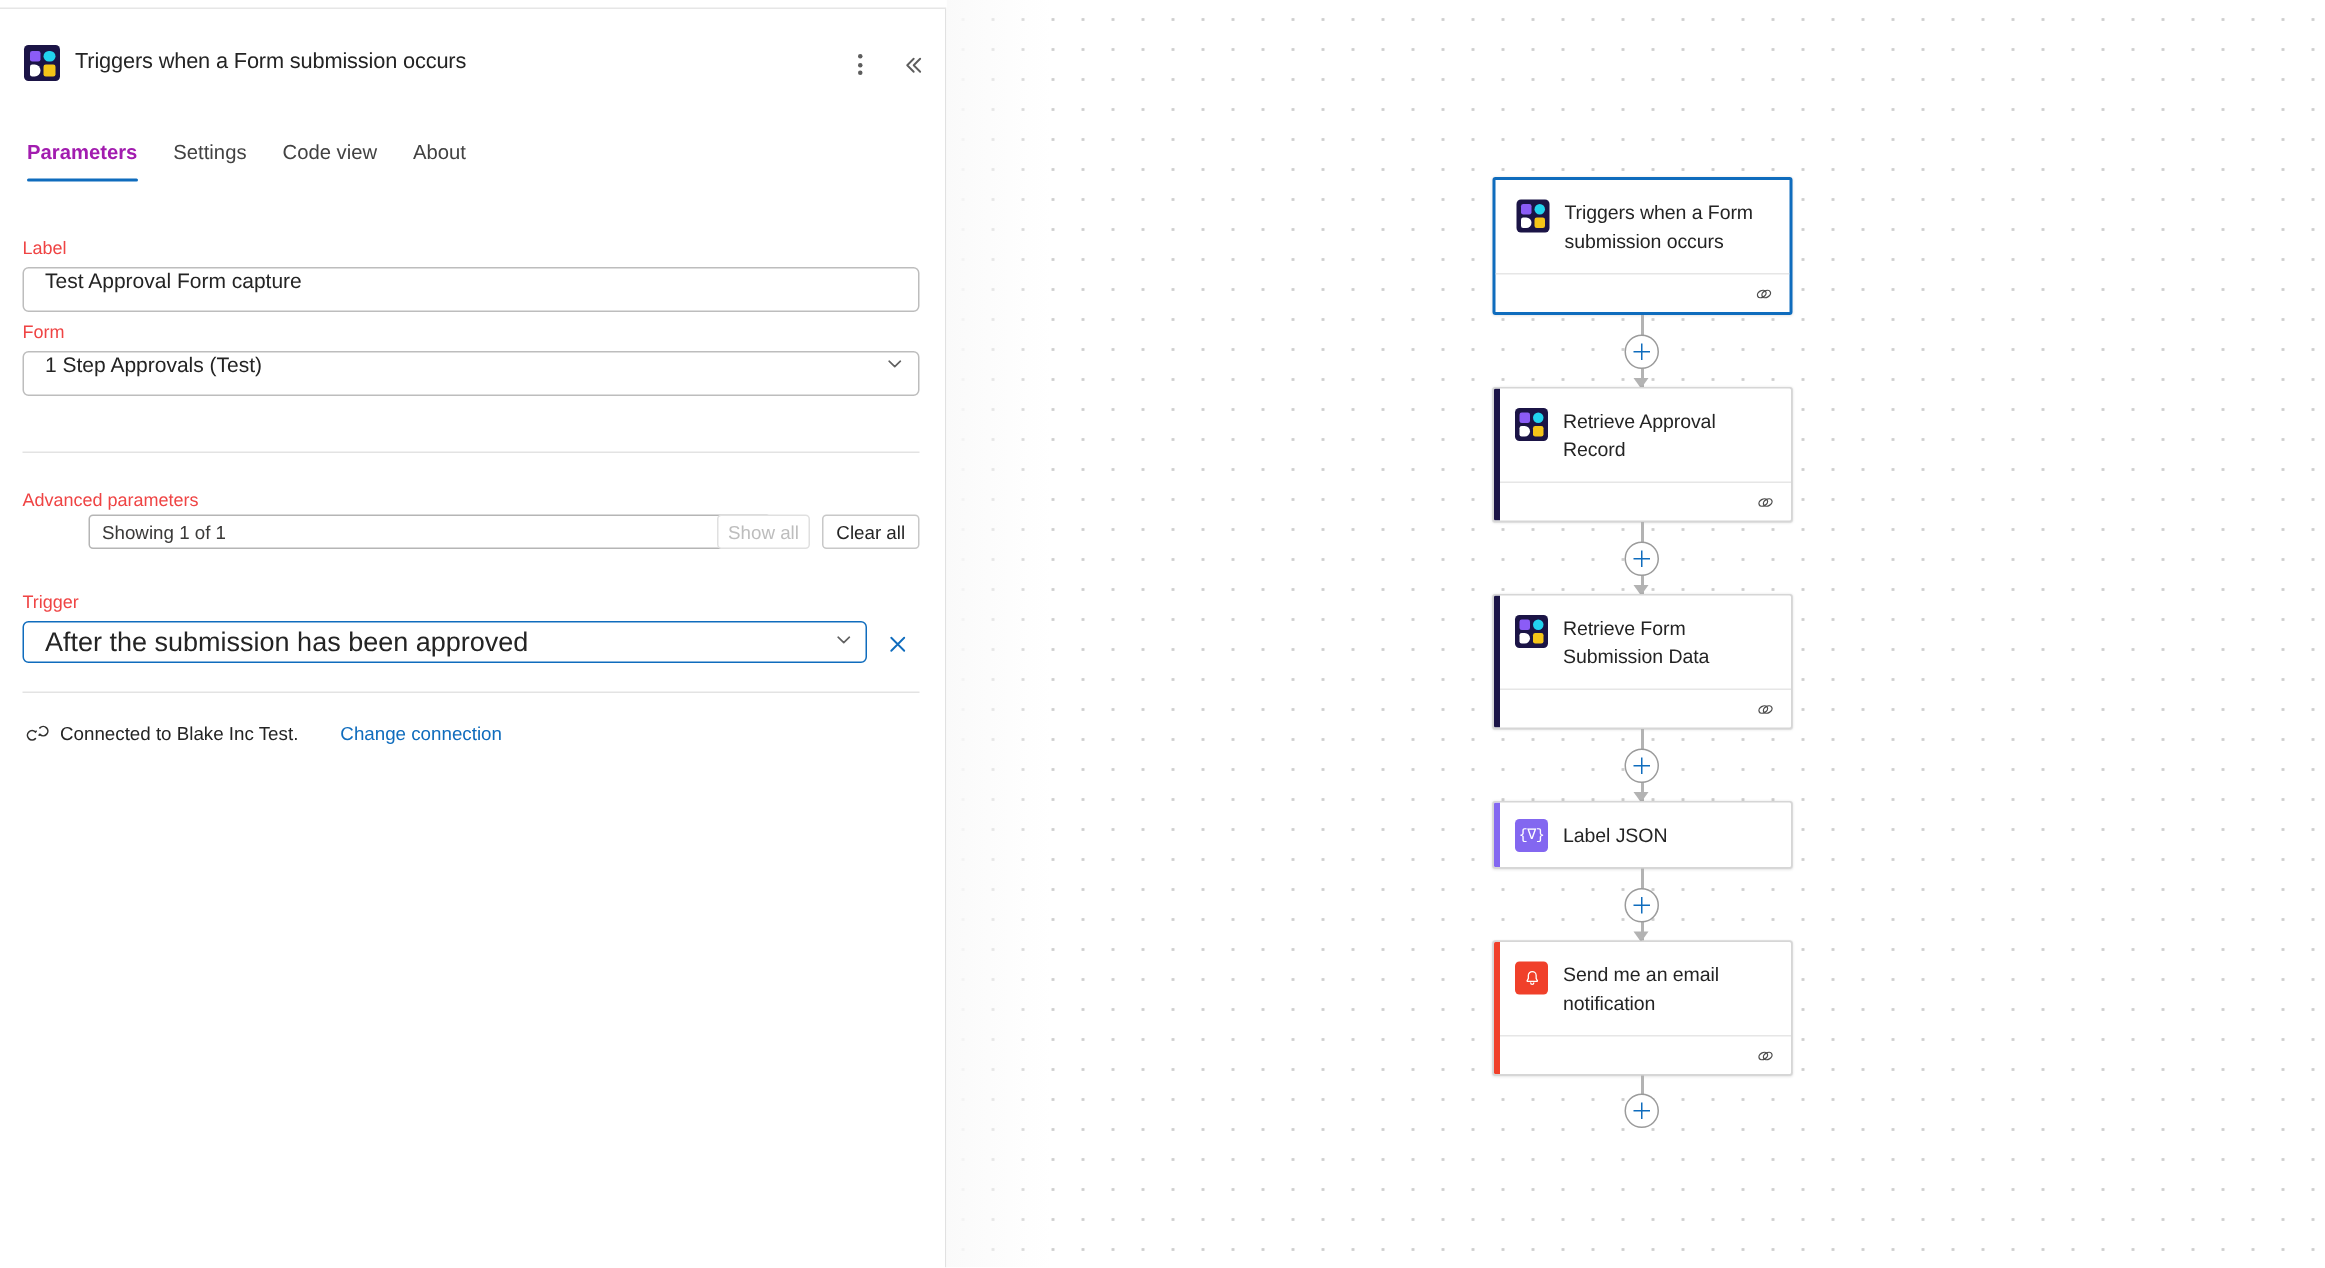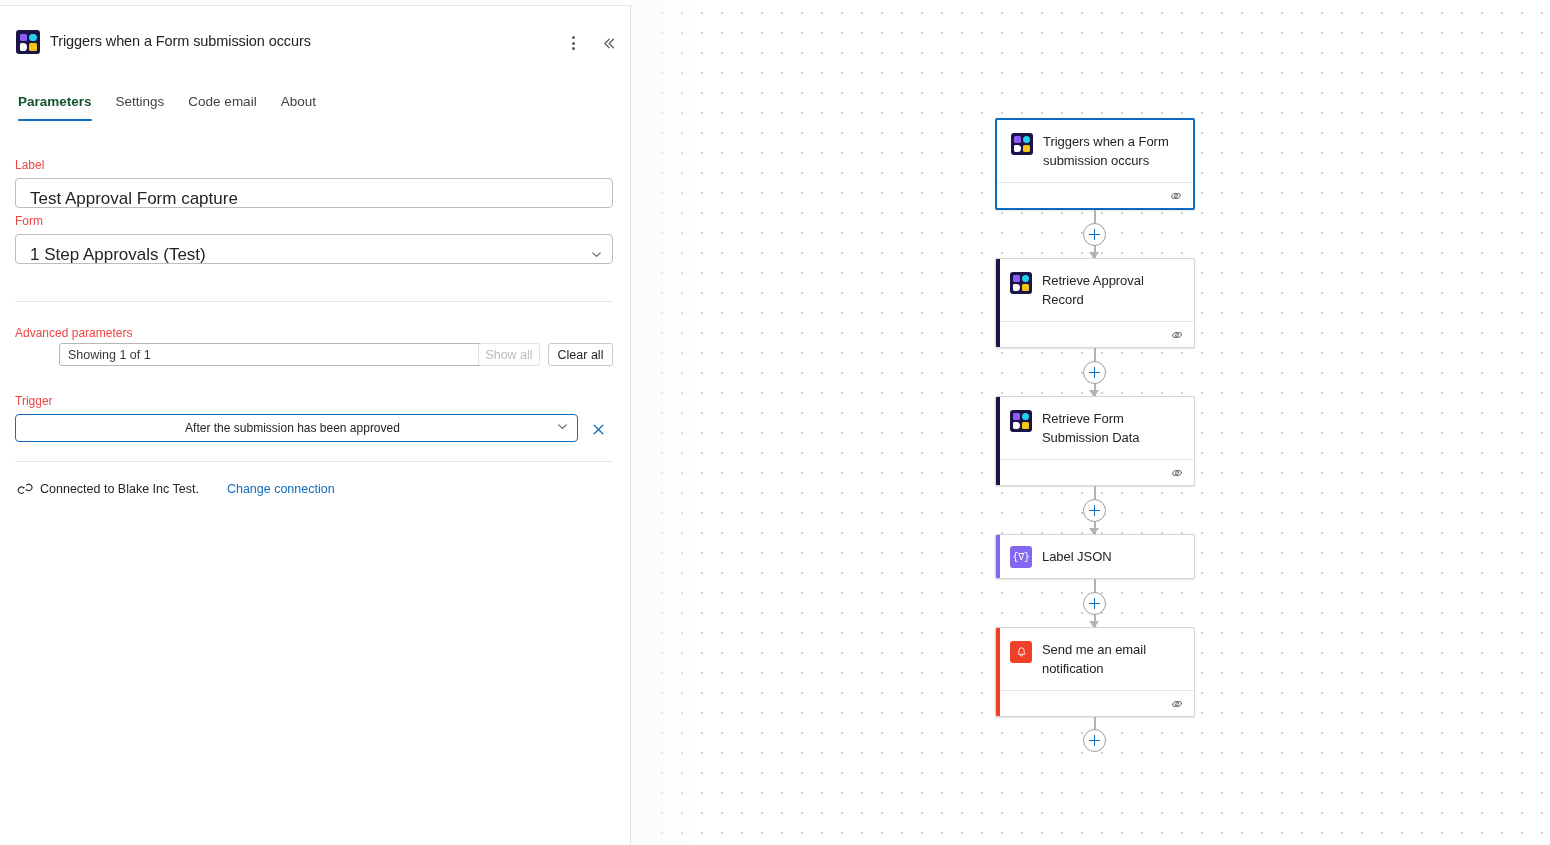--- a/index.html
+++ b/index.html
@@ -98,21 +98,21 @@
   }
   .tab {
     position: relative;
     padding: 4px 12px 12px 12px;
     font-size: 13.5px;
     color: #424242;
     cursor: pointer;
     white-space: nowrap;
   }
   .tab:first-child { padding-left: 2px; }
-  .tab.active { color: #14532d; font-weight: 700; }
+  .tab.active { color: #a21caf; font-weight: 700; }
   .tab.active::after {
     content: "";
     position: absolute;
     left: 2px; right: 12px; bottom: 0;
     height: 2.5px;
     background: #0f6cbd;
     border-radius: 2px;
   }
   .tab:first-child.active::after { left: 2px; right: 12px; }
 
@@ -125,23 +125,22 @@
 
   .tbox {
     position: absolute;
     left: 15px;
     width: 598px;
     height: 30px;
     border: 1px solid #bdbdbd;
     border-radius: 4px;
     background: #ffffff;
     display: flex;
-    align-items: center;
-    padding: 11px 10px 0 14px;
-    font-size: 17px;
+    padding: 0 10px 0 14px;
+    font-size: 14px;
     color: #242424;
     cursor: text;
   }
   .tbox.sel { cursor: pointer; padding-right: 8px; }
   .tbox .val { flex: 1; white-space: nowrap; overflow: hidden; }
   .tbox .chev { color: #616161; flex: 0 0 auto; display: flex; }
 
   .divider {
     position: absolute;
     left: 15px;
@@ -191,24 +190,23 @@
     position: absolute;
     left: 15px; top: 408px;
     width: 563px;
     height: 28px;
     border: 1.5px solid #0f6cbd;
     border-radius: 4px;
     background: #ffffff;
     display: flex;
     align-items: center;
     padding: 0 7px 0 14px;
-    font-size: 12px;
+    font-size: 18px;
     color: #242424;
     cursor: pointer;
-    text-align: center;
   }
   .trig-box .val { flex: 1; }
 
   .trig-clear {
     position: absolute;
     left: 586px; top: 411px;
     width: 24px; height: 24px;
     display: flex; align-items: center; justify-content: center;
     color: #0f6cbd;
     cursor: pointer;
@@ -423,21 +421,21 @@
         <svg width="15" height="15" viewBox="0 0 16 16" fill="none" aria-hidden="true">
           <path d="M7.6 3.4 3 8l4.6 4.6" stroke="#5d5d5d" stroke-width="1.35" stroke-linecap="round" stroke-linejoin="round"></path>
           <path d="M12.2 3.4 7.6 8l4.6 4.6" stroke="#5d5d5d" stroke-width="1.35" stroke-linecap="round" stroke-linejoin="round"></path>
         </svg>
       </div>
     </div>
 
     <div class="tabs">
       <div class="tab active">Parameters</div>
       <div class="tab">Settings</div>
-      <div class="tab">Code email</div>
+      <div class="tab">Code view</div>
       <div class="tab">About</div>
     </div>
 
     <div class="field-label" style="left:15px; top:152px;">Label</div>
     <div class="tbox" style="top:172px;">
       <span class="val">Test Approval Form capture</span>
     </div>
 
     <div class="field-label" style="left:15px; top:208px;">Form</div>
     <div class="tbox sel" style="top:228px;">

